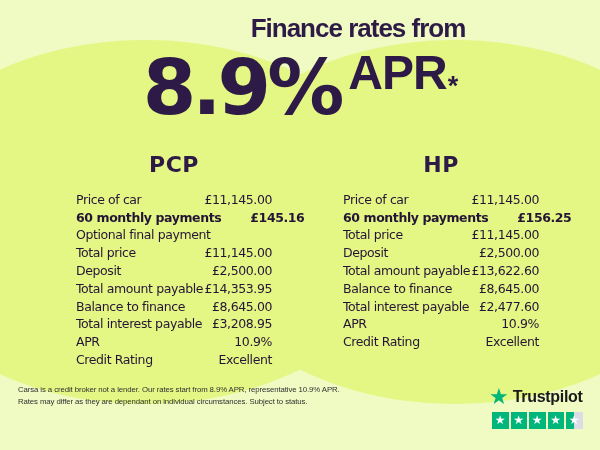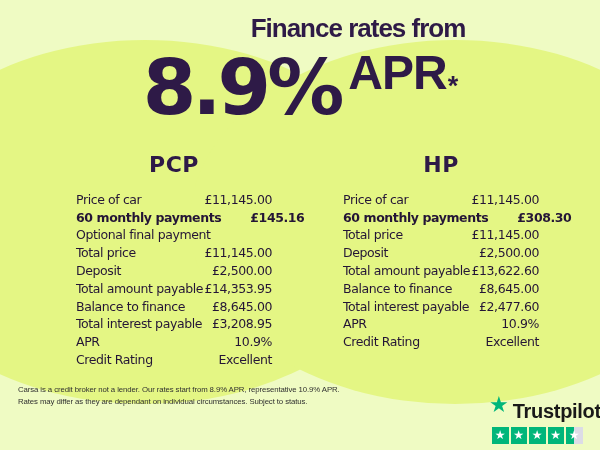--- a/index.html
+++ b/index.html
@@ -75,23 +75,22 @@
   }
 
   .trustpilot{position:absolute;left:489px;top:386px;z-index:2;}
   .tp-logo{display:flex;align-items:center;}
   .tp-logo-star{
     color:var(--tp-green,#00b67a);
     font-size:22px;line-height:22px;
   }
   .tp-name{
     margin-left:4px;
-    font-size:20px;font-weight:600;letter-spacing:-0.3px;
+    font-size:16px;font-weight:600;letter-spacing:-0.3px;
     color:#191919;
-    margin-top:14px;
   }
   .tp-stars{display:flex;gap:2px;margin-top:4px;margin-left:3px;}
   .tp-star-box{
     width:16.5px;height:16.5px;
     background:var(--tp-green,#00b67a);
     display:flex;align-items:center;justify-content:center;
   }
   .tp-star-box span{
     color:#ffffff;font-size:12px;line-height:12px;
   }
@@ -159,21 +158,21 @@
 
   <section class="col col-hp">
     <h2>HP</h2>
     <div class="rows">
         <div class="row">
           <span class="lbl">Price of car</span>
           <span class="val">£11,145.00</span>
         </div>
         <div class="row bold">
           <span class="lbl">60 monthly payments</span>
-          <span class="val">£308.30</span>
+          <span class="val">£156.25</span>
         </div>
         <div class="row">
           <span class="lbl">Total price</span>
           <span class="val">£11,145.00</span>
         </div>
         <div class="row">
           <span class="lbl">Deposit</span>
           <span class="val">£2,500.00</span>
         </div>
         <div class="row">

